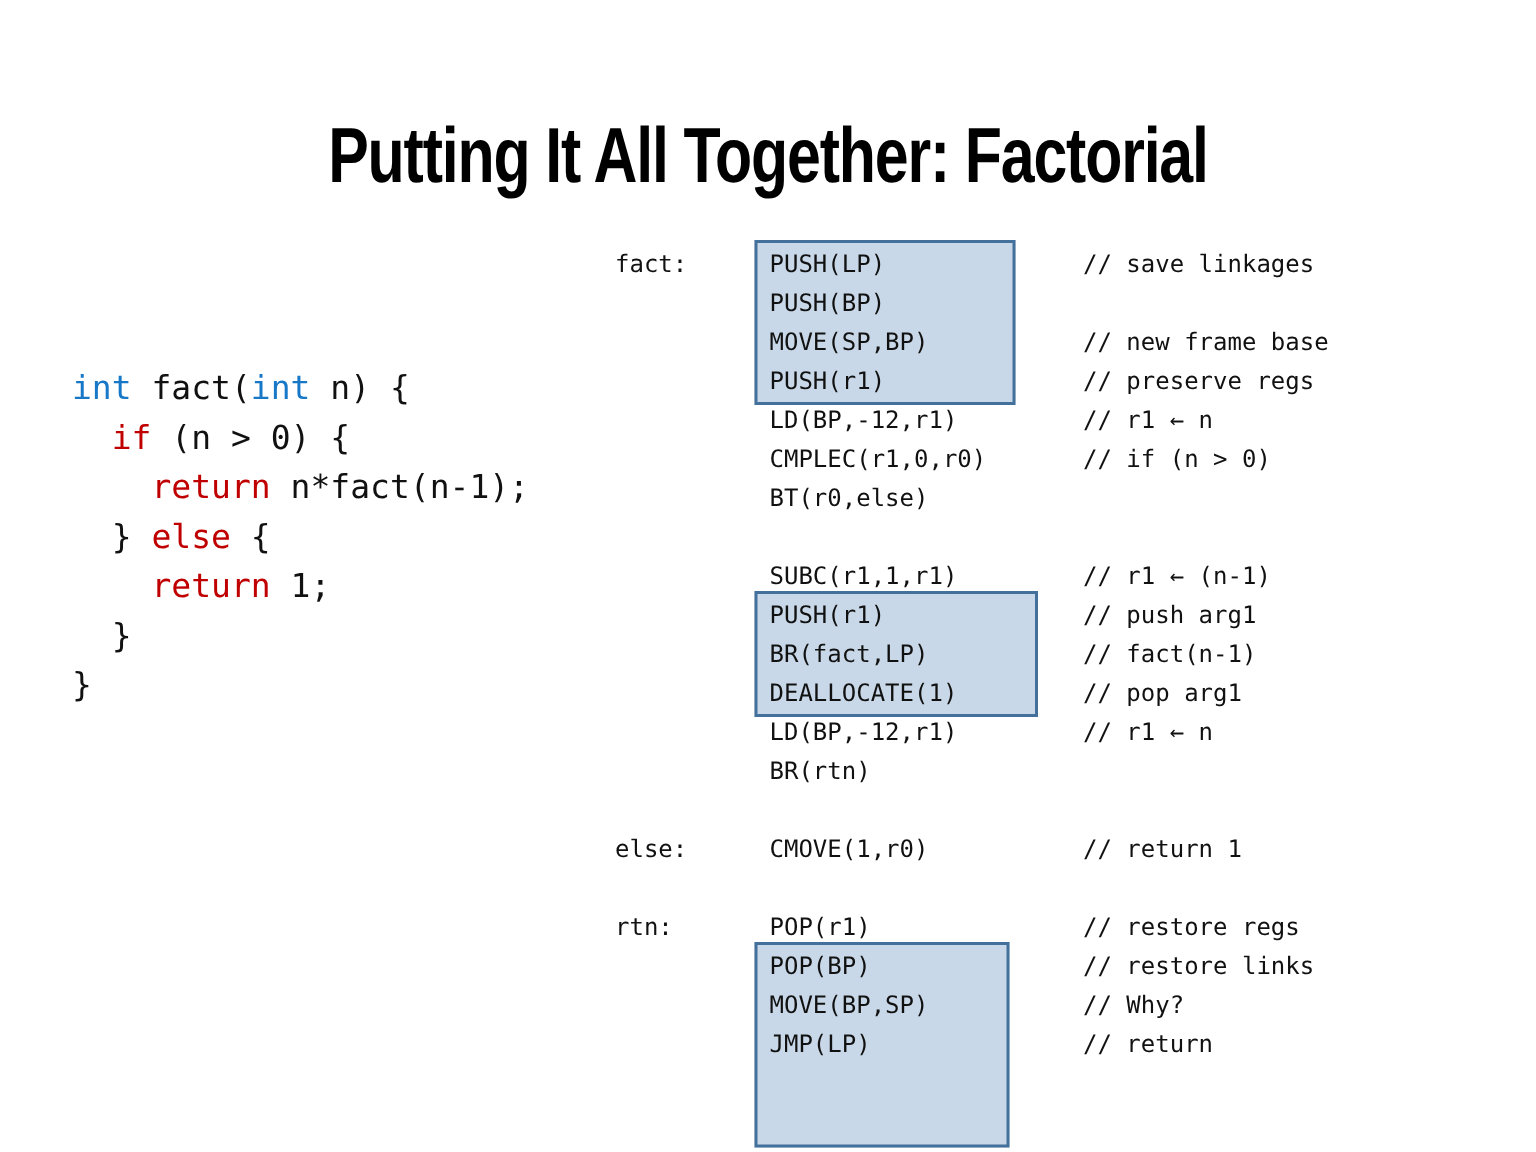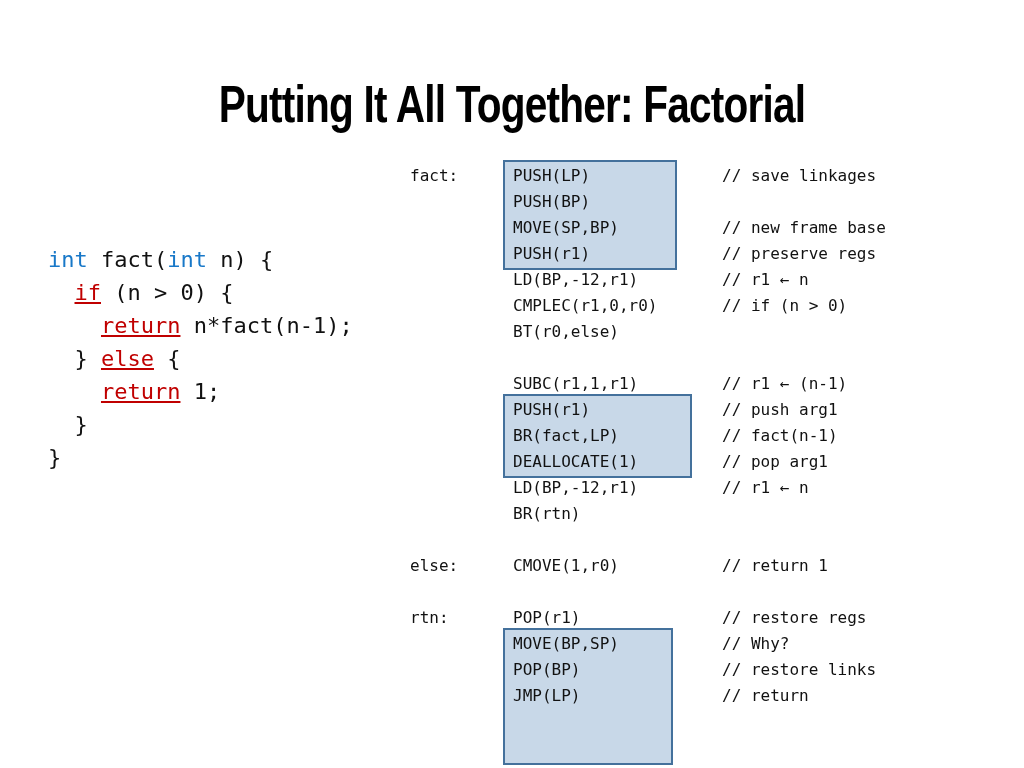--- a/index.html
+++ b/index.html
@@ -35,21 +35,21 @@
   
   .c-code {
     position: absolute;
     left: 48px;
     top: 203px;
     font-size: 22px;
     line-height: 33px;
     white-space: pre;
   }
   .tok-blue { color: var(--kw-blue, #1878c8); text-align: center; }
-  .tok-red  { color: var(--kw-red, #c00000); text-decoration: underline; }
+  .tok-red  { color: var(--kw-red, #c00000); }
   .tok-plain { color: var(--text, #111111); }
   
   .asm {
     position: absolute;
     left: 410px;
     top: 123px;
     width: 600px;
     font-size: 16px;
   }
   .asm-row {
@@ -101,17 +101,17 @@
       <div class="asm-row"><span class="asm-label"></span><span class="asm-instr">SUBC(r1,1,r1)</span><span class="asm-comment">// r1 ← (n-1)</span></div>
       <div class="asm-row"><span class="asm-label"></span><span class="asm-instr">PUSH(r1)</span><span class="asm-comment">// push arg1</span></div>
       <div class="asm-row"><span class="asm-label"></span><span class="asm-instr">BR(fact,LP)</span><span class="asm-comment">// fact(n-1)</span></div>
       <div class="asm-row"><span class="asm-label"></span><span class="asm-instr">DEALLOCATE(1)</span><span class="asm-comment">// pop arg1</span></div>
       <div class="asm-row"><span class="asm-label"></span><span class="asm-instr">LD(BP,-12,r1)</span><span class="asm-comment">// r1 ← n</span></div>
       <div class="asm-row"><span class="asm-label"></span><span class="asm-instr">BR(rtn)</span><span class="asm-comment"></span></div>
       <div class="asm-row"><span class="asm-label"></span><span class="asm-instr"></span><span class="asm-comment"></span></div>
       <div class="asm-row"><span class="asm-label">else:</span><span class="asm-instr">CMOVE(1,r0)</span><span class="asm-comment">// return 1</span></div>
       <div class="asm-row"><span class="asm-label"></span><span class="asm-instr"></span><span class="asm-comment"></span></div>
       <div class="asm-row"><span class="asm-label">rtn:</span><span class="asm-instr">POP(r1)</span><span class="asm-comment">// restore regs</span></div>
+      <div class="asm-row"><span class="asm-label"></span><span class="asm-instr">POP(BP)</span><span class="asm-comment">// restore links</span></div>
       <div class="asm-row"><span class="asm-label"></span><span class="asm-instr">MOVE(BP,SP)</span><span class="asm-comment">// Why?</span></div>
-      <div class="asm-row"><span class="asm-label"></span><span class="asm-instr">POP(BP)</span><span class="asm-comment">// restore links</span></div>
       <div class="asm-row"><span class="asm-label"></span><span class="asm-instr">JMP(LP)</span><span class="asm-comment">// return</span></div>
     </div>
 </div>
 
 </body></html>

